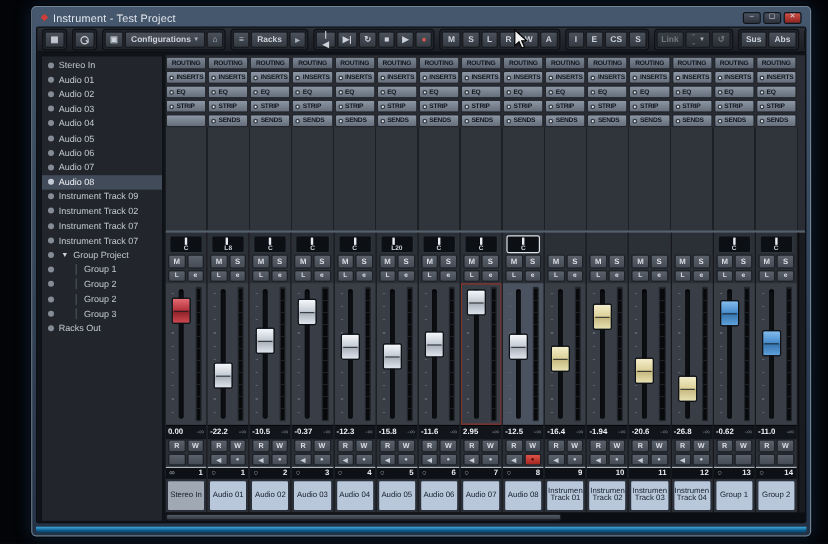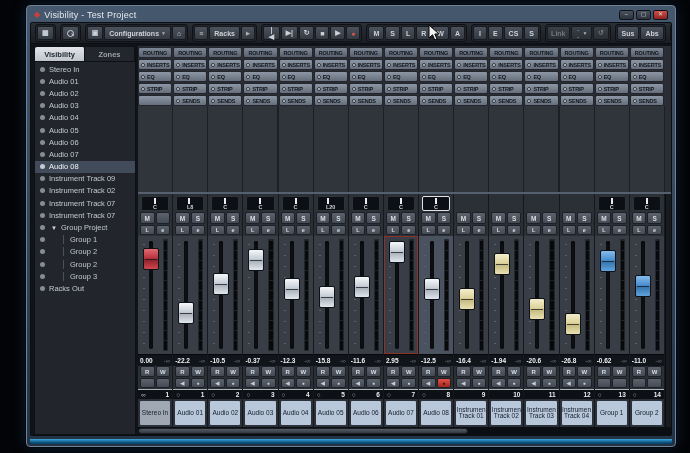--- a/index.html
+++ b/index.html
@@ -130,21 +130,21 @@
 
   
   .cursor{position:absolute;left:428px;top:24px;z-index:99;pointer-events:none;}
 </style>
 </head>
 <body>
 
 <div class="window">
   <div class="titlebar">
     <span class="app-icon">◆</span>
-    <span class="title-text">Visibility - Test Project</span>
+    <span class="title-text">Instrument - Test Project</span>
     <span class="win-controls">
       <button class="win-btn">–</button>
       <button class="win-btn">▢</button>
       <button class="win-btn close">✕</button>
     </span>
   </div>
 
   <div class="app-body">
     <div class="toolbar">
       <span class="tg">
@@ -208,28 +208,20 @@
       </span>
       <span class="tg">
         <button class="tb">Q-Link</button>
       </span>
       <span class="spacer"></span>
 
     </div>
 
     <div class="content">
       <div class="sidebar">
-        <div class="sb-tabs" id="sb-tabs">
-            <div class="sb-tab active">
-              <span class="sb-tab-label">Visibility</span>
-            </div>
-            <div class="sb-tab">
-              <span class="sb-tab-label">Zones</span>
-            </div>
-          </div>
         <div class="sb-list" id="sb-list">
             <div class="sb-item">
     <span class="sb-dot"></span>
 
     <span class="sb-label">Stereo In</span>
   </div>
             <div class="sb-item">
     <span class="sb-dot"></span>
 
     <span class="sb-label">Audio 01</span>

